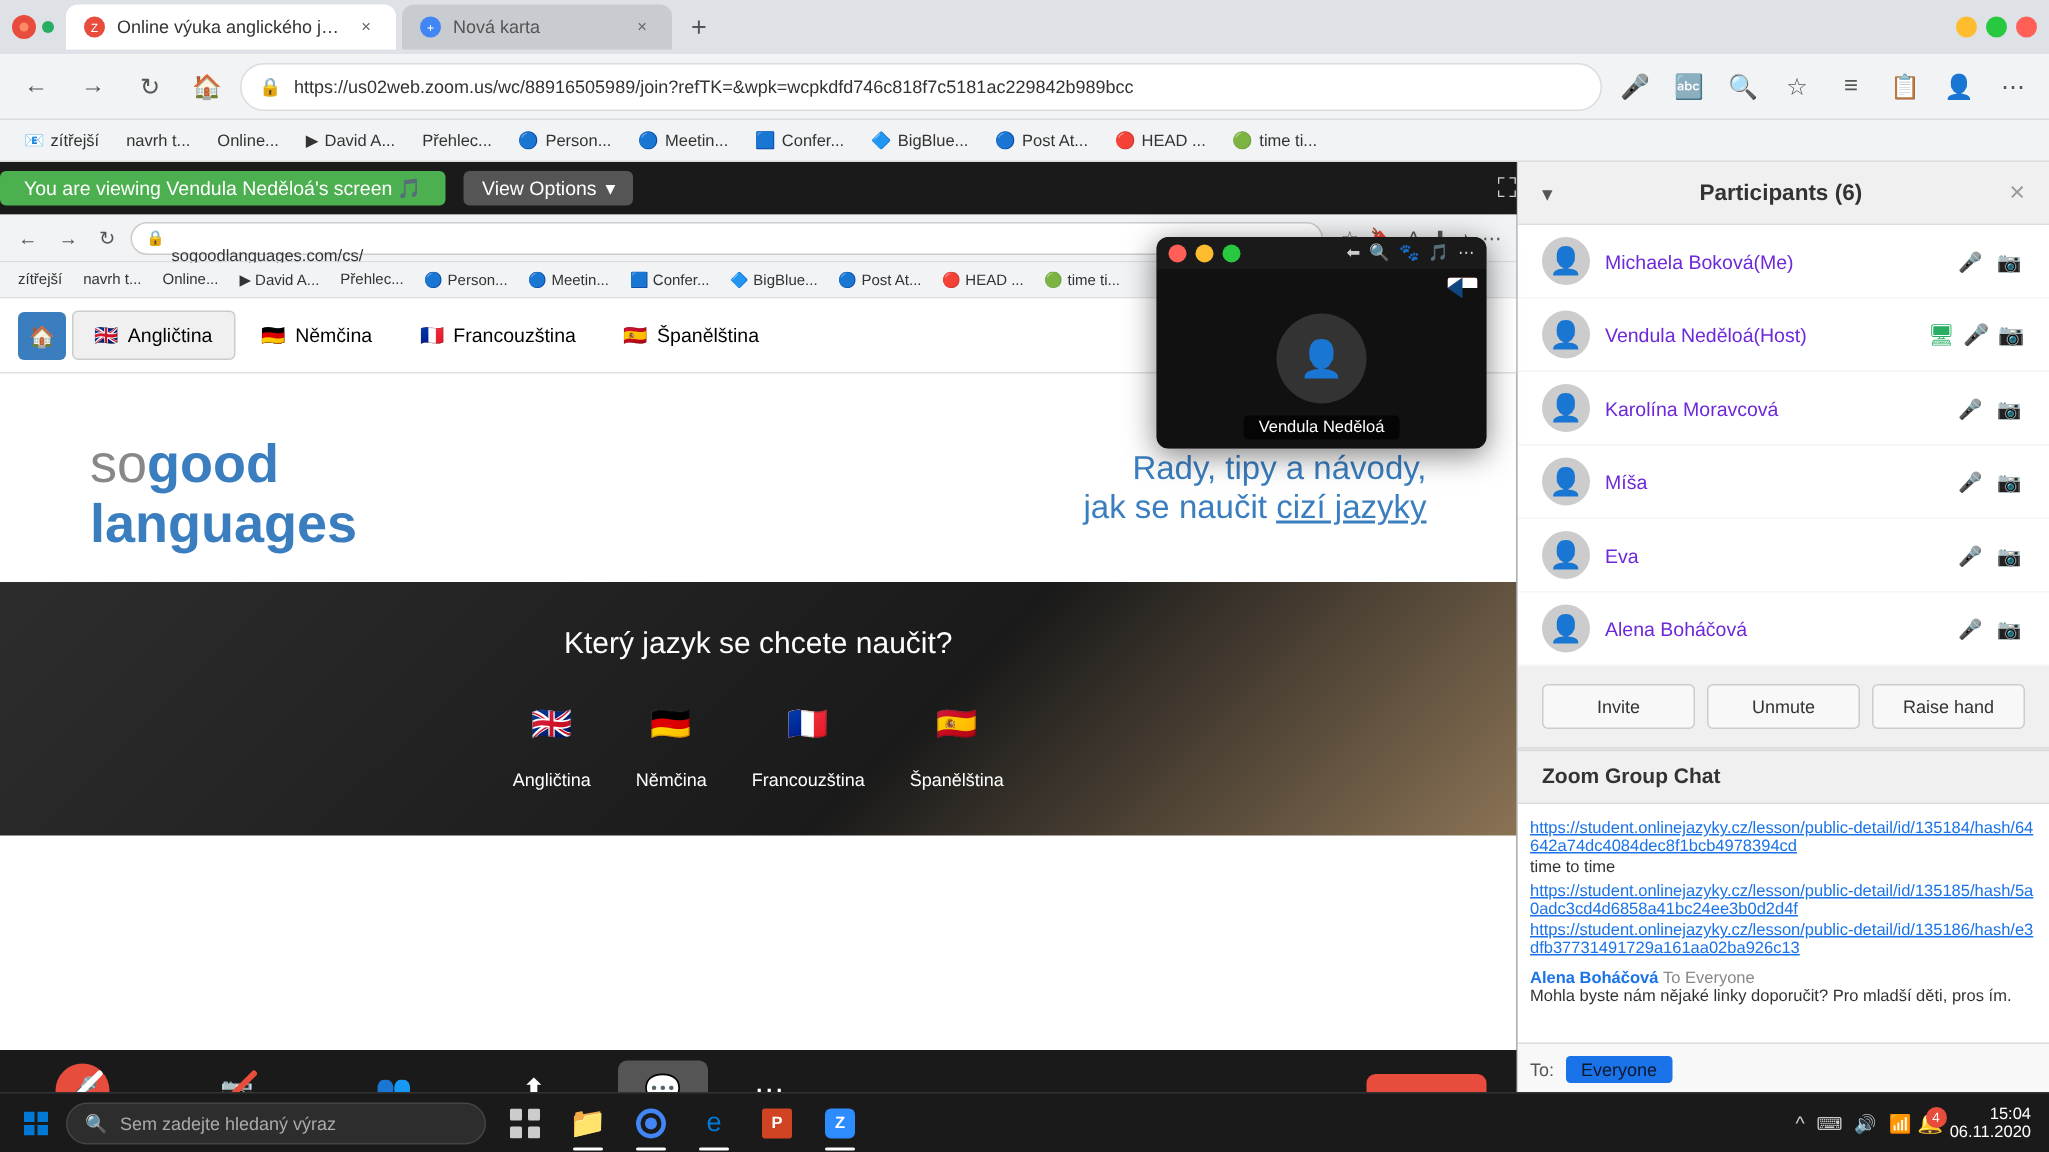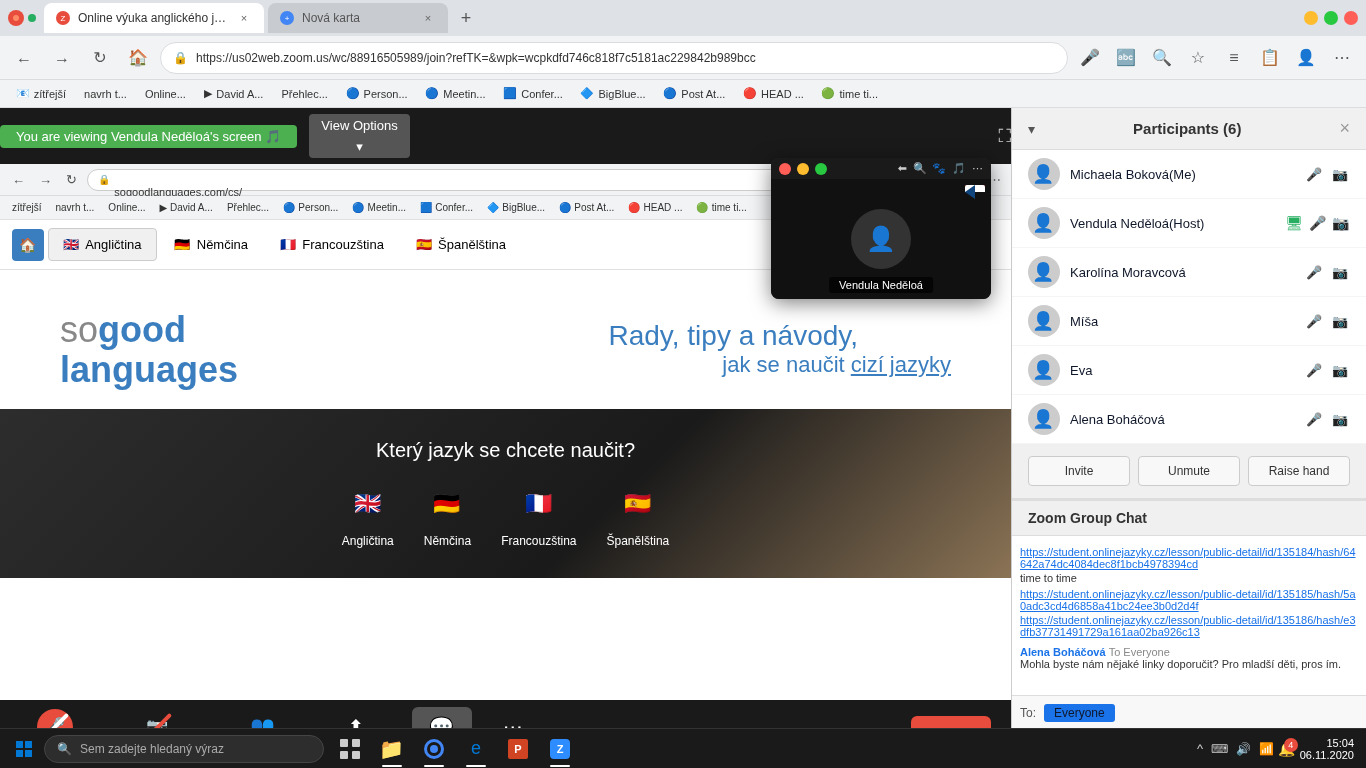--- a/index.html
+++ b/index.html
@@ -27,21 +27,21 @@
 
     
     .main-content { flex: 1; display: flex; overflow: hidden; position: relative; }
 
     
     .screen-share-area { flex: 1; background: #1a1a1a; position: relative; display: flex; flex-direction: column; }
 
     
     .screen-share-notification { background: #1a1a1a; padding: 6px 0; display: flex; align-items: center; justify-content: center; gap: 12px; }
     .notification-badge { background: #4caf50; color: white; padding: 4px 16px; border-radius: 4px; font-size: 13px; display: flex; align-items: center; gap: 8px; }
-    .view-options-btn { background: #555; color: white; padding: 4px 12px; border-radius: 4px; font-size: 13px; cursor: pointer; display: flex; align-items: center; gap: 6px; flex-direction: column; }
+    .view-options-btn { background: #555; color: white; padding: 4px 12px; border-radius: 4px; font-size: 13px; cursor: pointer; display: flex; align-items: center; gap: 6px; }
 
     
     .shared-screen { flex: 1; background: #fff; position: relative; overflow: hidden; }
 
     
     .website-chrome { width: 100%; height: 100%; display: flex; flex-direction: column; }
     .mini-browser-bar { background: #f1f3f4; height: 32px; display: flex; align-items: center; padding: 0 8px; gap: 6px; border-bottom: 1px solid #dadce0; }
     .mini-nav-btn { font-size: 13px; color: #555; cursor: pointer; padding: 2px 4px; }
     .mini-address { flex: 1; background: #fff; border: 1px solid #ccc; border-radius: 12px; height: 22px; display: flex; align-items: center; padding: 0 10px; font-size: 11px; color: #333; }
     .mini-bookmarks { background: #f1f3f4; height: 24px; display: flex; align-items: center; padding: 0 6px; gap: 2px; font-size: 10px; border-bottom: 1px solid #e0e0e0; overflow: hidden; }
@@ -50,21 +50,21 @@
     .website-nav-item { padding: 8px 14px; border-radius: 4px; font-size: 13px; cursor: pointer; display: flex; align-items: center; gap: 6px; }
     .website-nav-item.active { background: #f0f0f0; border: 1px solid #ccc; }
     .website-nav-home { width: 32px; height: 32px; background: #3a7ebf; border-radius: 4px; display: flex; align-items: center; justify-content: center; color: white; font-size: 14px; cursor: pointer; }
 
     .website-hero { display: flex; padding: 40px 60px 20px; gap: 20px; }
     .website-logo { flex: 1; }
     .logo-text { font-size: 36px; line-height: 1.1; color: #888; }
     .logo-text span { color: #3a7ebf; font-weight: bold; }
 
     .website-tagline { flex: 1; text-align: right; padding-top: 10px; }
-    .tagline-main { font-size: 28px; color: #3a7ebf; text-align: center; }
+    .tagline-main { font-size: 22px; color: #3a7ebf; }
     .tagline-sub { font-size: 22px; color: #3a7ebf; }
 
     .website-section2 { background: linear-gradient(135deg, #2d2d2d 0%, #1a1a1a 60%, #8b7355 100%); min-height: 160px; display: flex; flex-direction: column; align-items: center; justify-content: center; padding: 30px; position: relative; }
     .website-section2-title { font-size: 20px; color: #fff; margin-bottom: 20px; }
     .lang-icons-row { display: flex; gap: 30px; }
     .lang-icon-item { display: flex; flex-direction: column; align-items: center; gap: 8px; }
     .lang-flag { width: 44px; height: 44px; border-radius: 50%; display: flex; align-items: center; justify-content: center; font-size: 22px; }
     .lang-label { color: #fff; font-size: 12px; }
 
     .cookie-bar { background: #f5f5f5; border-top: 1px solid #ddd; padding: 10px 16px; display: flex; align-items: center; gap: 12px; font-size: 11px; color: #333; position: absolute; bottom: 0; left: 0; right: 0; }
@@ -84,21 +84,21 @@
     
     .right-panel { width: 355px; background: #f0f0f0; border-left: 1px solid #ccc; display: flex; flex-direction: column; height: 100%; }
 
     
     .participants-header { background: #f0f0f0; padding: 10px 16px; display: flex; align-items: center; justify-content: space-between; border-bottom: 1px solid #ddd; }
     .participants-title { font-size: 15px; font-weight: 600; color: #333; }
 
     .participant-list { background: #fff; overflow-y: auto; }
     .participant-item { display: flex; align-items: center; padding: 8px 16px; gap: 10px; border-bottom: 1px solid #f5f5f5; }
     .participant-avatar { width: 32px; height: 32px; border-radius: 50%; background: #ccc; display: flex; align-items: center; justify-content: center; font-size: 13px; color: #555; flex-shrink: 0; }
-    .participant-name { flex: 1; font-size: 13px; color: #0f172a; }
+    .participant-name { flex: 1; font-size: 13px; color: #6d28d9; }
     .participant-controls { display: flex; gap: 6px; align-items: center; }
     .p-icon { width: 20px; height: 20px; display: flex; align-items: center; justify-content: center; font-size: 13px; }
     .p-icon.muted { color: #e74c3c; }
     .p-icon.cam-muted { color: #e74c3c; }
 
     
     .participant-actions { padding: 12px 16px; display: flex; gap: 8px; border-bottom: 1px solid #ddd; }
     .action-btn { flex: 1; padding: 7px 0; border: 1px solid #ccc; border-radius: 4px; background: #f8f8f8; font-size: 12px; cursor: pointer; text-align: center; color: #333; }
 
     

